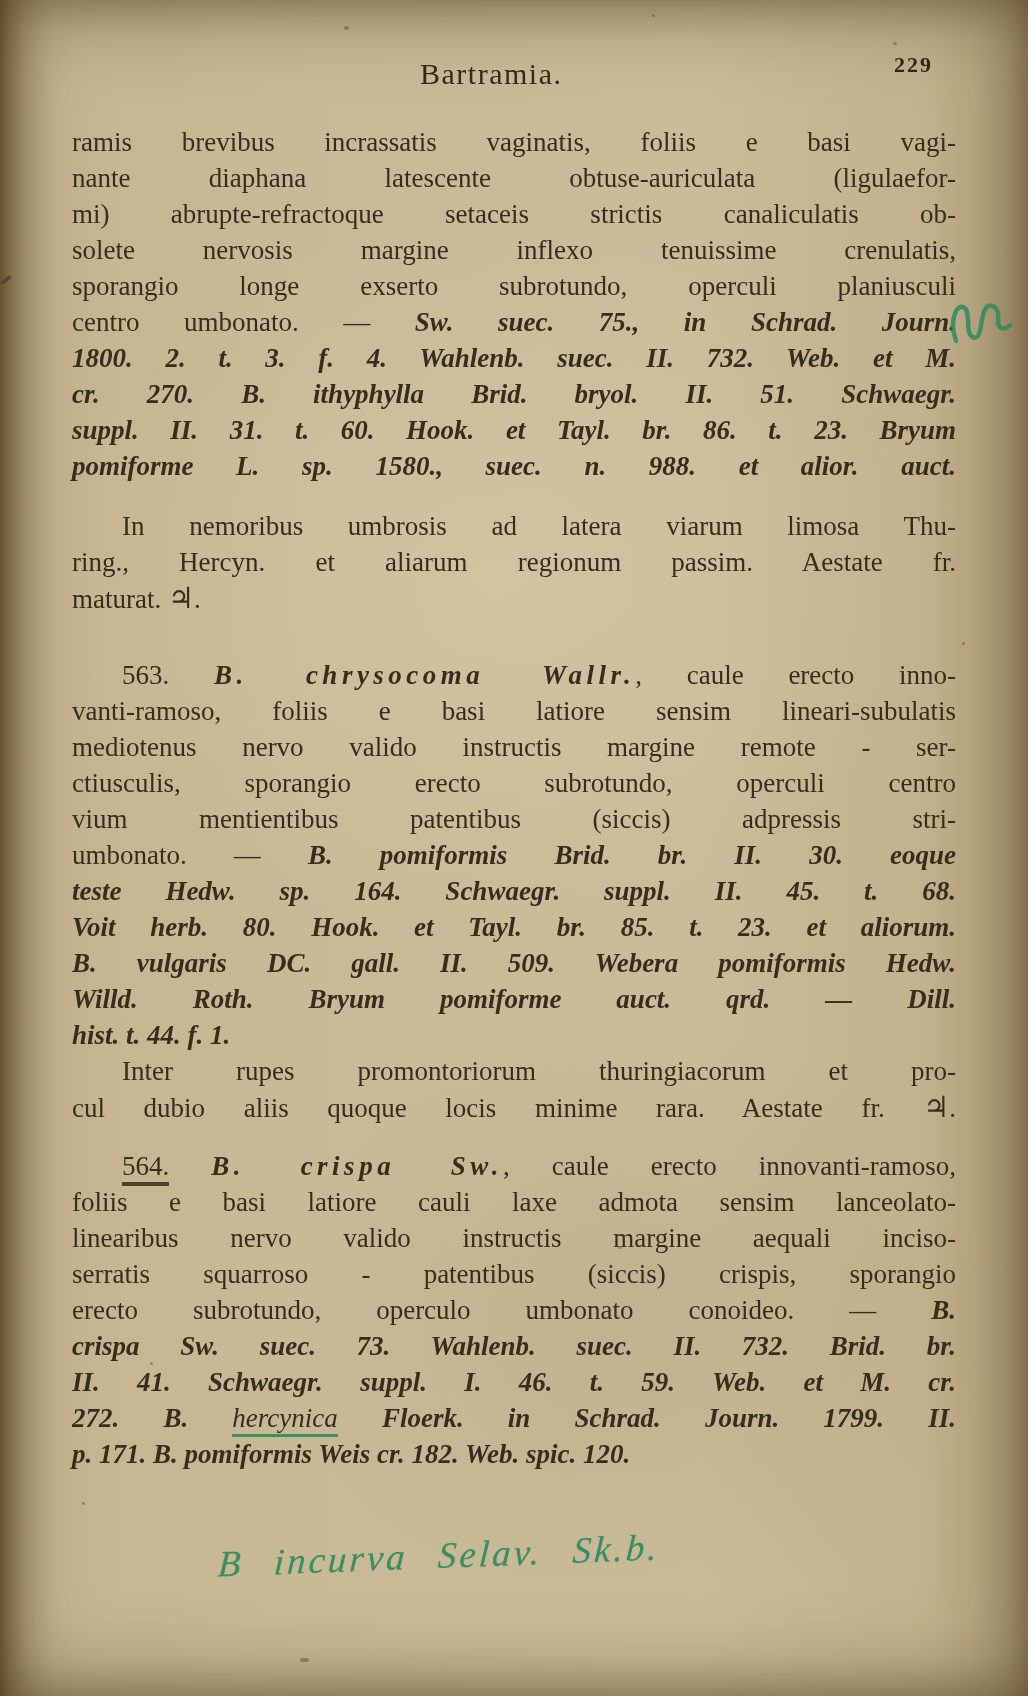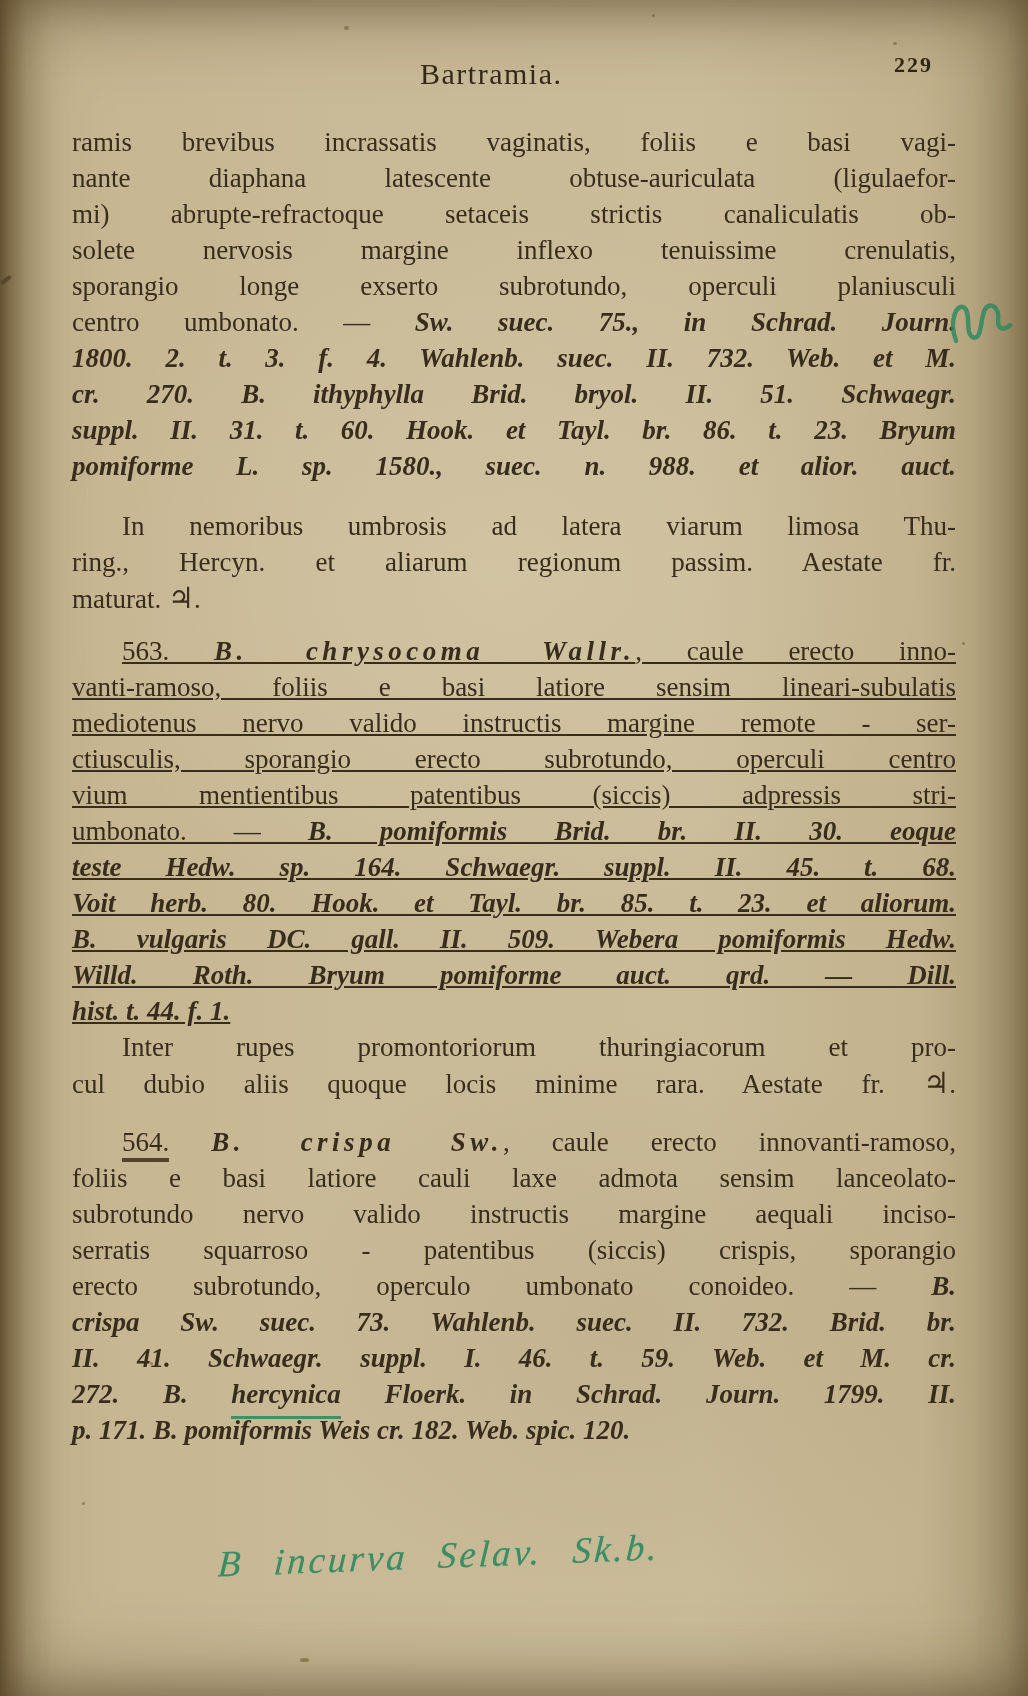--- a/index.html
+++ b/index.html
@@ -26,21 +26,21 @@
   .body-text{position:absolute;left:72px;top:124px;width:884px;font-size:27px;line-height:36px;}
   .para{margin:0;}
   .line{text-align:justify;text-align-last:justify;white-space:normal;}
   .line.endline{text-align-last:left;}
   .line.indent{text-indent:50px;}
   .seg-r{}
   .seg-c{font-style:italic;font-weight:bold;}
   .seg-sp{font-style:italic;font-weight:bold;letter-spacing:4.5px;word-spacing:9px;}
   .seg-sym{font-family:"DejaVu Sans","DejaVu Serif",sans-serif;font-size:29px;}
   .seg-nu{border-bottom:4px solid rgba(66,50,28,.88);padding-bottom:1px;}
-  .seg-cu{font-style:italic;font-weight:bold;border-bottom:3px solid rgba(43,134,93,.85);padding-bottom:7px;}
+  .seg-cu{font-style:italic;font-weight:normal;border-bottom:3px solid rgba(43,134,93,.85);padding-bottom:1px;}
   .hand-note{
     position:absolute;left:218px;top:1534px;
     font-style:italic;font-size:37px;letter-spacing:3px;word-spacing:18px;
     color:#2f8a60;opacity:.92;transform:rotate(-2.2deg) skewX(-6deg);
     text-shadow:0 0 1px rgba(47,138,96,.55);
     white-space:nowrap;
   }
   .margin-flourish{position:absolute;left:946px;top:290px;transform:rotate(-10deg);opacity:.85;}
   .edge-tick{position:absolute;left:0px;top:278px;width:12px;height:4px;background:#4a3a22;transform:rotate(-38deg);opacity:.65;border-radius:2px;}
   .speck{position:absolute;background:rgba(112,82,42,.55);border-radius:50%;}
@@ -65,41 +65,41 @@
         <div class="line"><span class="seg-c">1800. 2. t. 3. f. 4. Wahlenb. suec. II. 732. Web. et M.</span></div>
         <div class="line"><span class="seg-c">cr. 270. B. ithyphylla Brid. bryol. II. 51. Schwaegr.</span></div>
         <div class="line"><span class="seg-c">suppl. II. 31. t. 60. Hook. et Tayl. br. 86. t. 23. Bryum</span></div>
         <div class="line"><span class="seg-c">pomiforme L. sp. 1580., suec. n. 988. et alior. auct.</span></div>
       </div>
       <div class="para" style="margin-top: 24px;">
         <div class="line indent"><span class="seg-r">In nemoribus umbrosis ad latera viarum limosa Thu-</span></div>
         <div class="line"><span class="seg-r">ring., Hercyn. et aliarum regionum passim. Aestate fr.</span></div>
         <div class="line endline"><span class="seg-r">maturat. </span><span class="seg-sym">♃</span><span class="seg-r">.</span></div>
       </div>
-      <div class="para" style="margin-top: 16px; text-decoration: underline;">
+      <div class="para" style="margin-top: 40px;">
         <div class="line indent"><span class="seg-r">563. </span><span class="seg-sp">B. chrysocoma Wallr.</span><span class="seg-r">, caule erecto inno-</span></div>
         <div class="line"><span class="seg-r">vanti-ramoso, foliis e basi latiore sensim lineari-subulatis</span></div>
         <div class="line"><span class="seg-r">mediotenus nervo valido instructis margine remote - ser-</span></div>
         <div class="line"><span class="seg-r">ctiusculis, sporangio erecto subrotundo, operculi centro</span></div>
         <div class="line"><span class="seg-r">vium mentientibus patentibus (siccis) adpressis stri-</span></div>
         <div class="line"><span class="seg-r">umbonato. — </span><span class="seg-c">B. pomiformis Brid. br. II. 30. eoque</span></div>
         <div class="line"><span class="seg-c">teste Hedw. sp. 164. Schwaegr. suppl. II. 45. t. 68.</span></div>
         <div class="line"><span class="seg-c">Voit herb. 80. Hook. et Tayl. br. 85. t. 23. et aliorum.</span></div>
         <div class="line"><span class="seg-c">B. vulgaris DC. gall. II. 509. Webera pomiformis Hedw.</span></div>
         <div class="line"><span class="seg-c">Willd. Roth. Bryum pomiforme auct. qrd. — Dill.</span></div>
         <div class="line endline"><span class="seg-c">hist. t. 44. f. 1.</span></div>
       </div>
       <div class="para" style="margin-top: 0;">
         <div class="line indent"><span class="seg-r">Inter rupes promontoriorum thuringiacorum et pro-</span></div>
         <div class="line"><span class="seg-r">cul dubio aliis quoque locis minime rara. Aestate fr. </span><span class="seg-sym">♃</span><span class="seg-r">.</span></div>
       </div>
       <div class="para" style="margin-top: 22px;">
         <div class="line indent"><span class="seg-nu">564.</span><span class="seg-r"> </span><span class="seg-sp">B. crispa Sw.</span><span class="seg-r">, caule erecto innovanti-ramoso,</span></div>
         <div class="line"><span class="seg-r">foliis e basi latiore cauli laxe admota sensim lanceolato-</span></div>
-        <div class="line"><span class="seg-r">subrotundo nervo valido instructis margine aequali inciso-</span></div>
+        <div class="line"><span class="seg-r">linearibus nervo valido instructis margine aequali inciso-</span></div>
         <div class="line"><span class="seg-r">serratis squarroso - patentibus (siccis) crispis, sporangio</span></div>
         <div class="line"><span class="seg-r">erecto subrotundo, operculo umbonato conoideo. — </span><span class="seg-c">B.</span></div>
         <div class="line"><span class="seg-c">crispa Sw. suec. 73. Wahlenb. suec. II. 732. Brid. br.</span></div>
         <div class="line"><span class="seg-c">II. 41. Schwaegr. suppl. I. 46. t. 59. Web. et M. cr.</span></div>
         <div class="line"><span class="seg-c">272. B. </span><span class="seg-cu">hercynica</span><span class="seg-c"> Floerk. in Schrad. Journ. 1799. II.</span></div>
         <div class="line endline"><span class="seg-c">p. 171. B. pomiformis Weis cr. 182. Web. spic. 120.</span></div>
       </div>
     </div>
 
   <div class="hand-note">B incurva Selav. Sk.b.</div>

